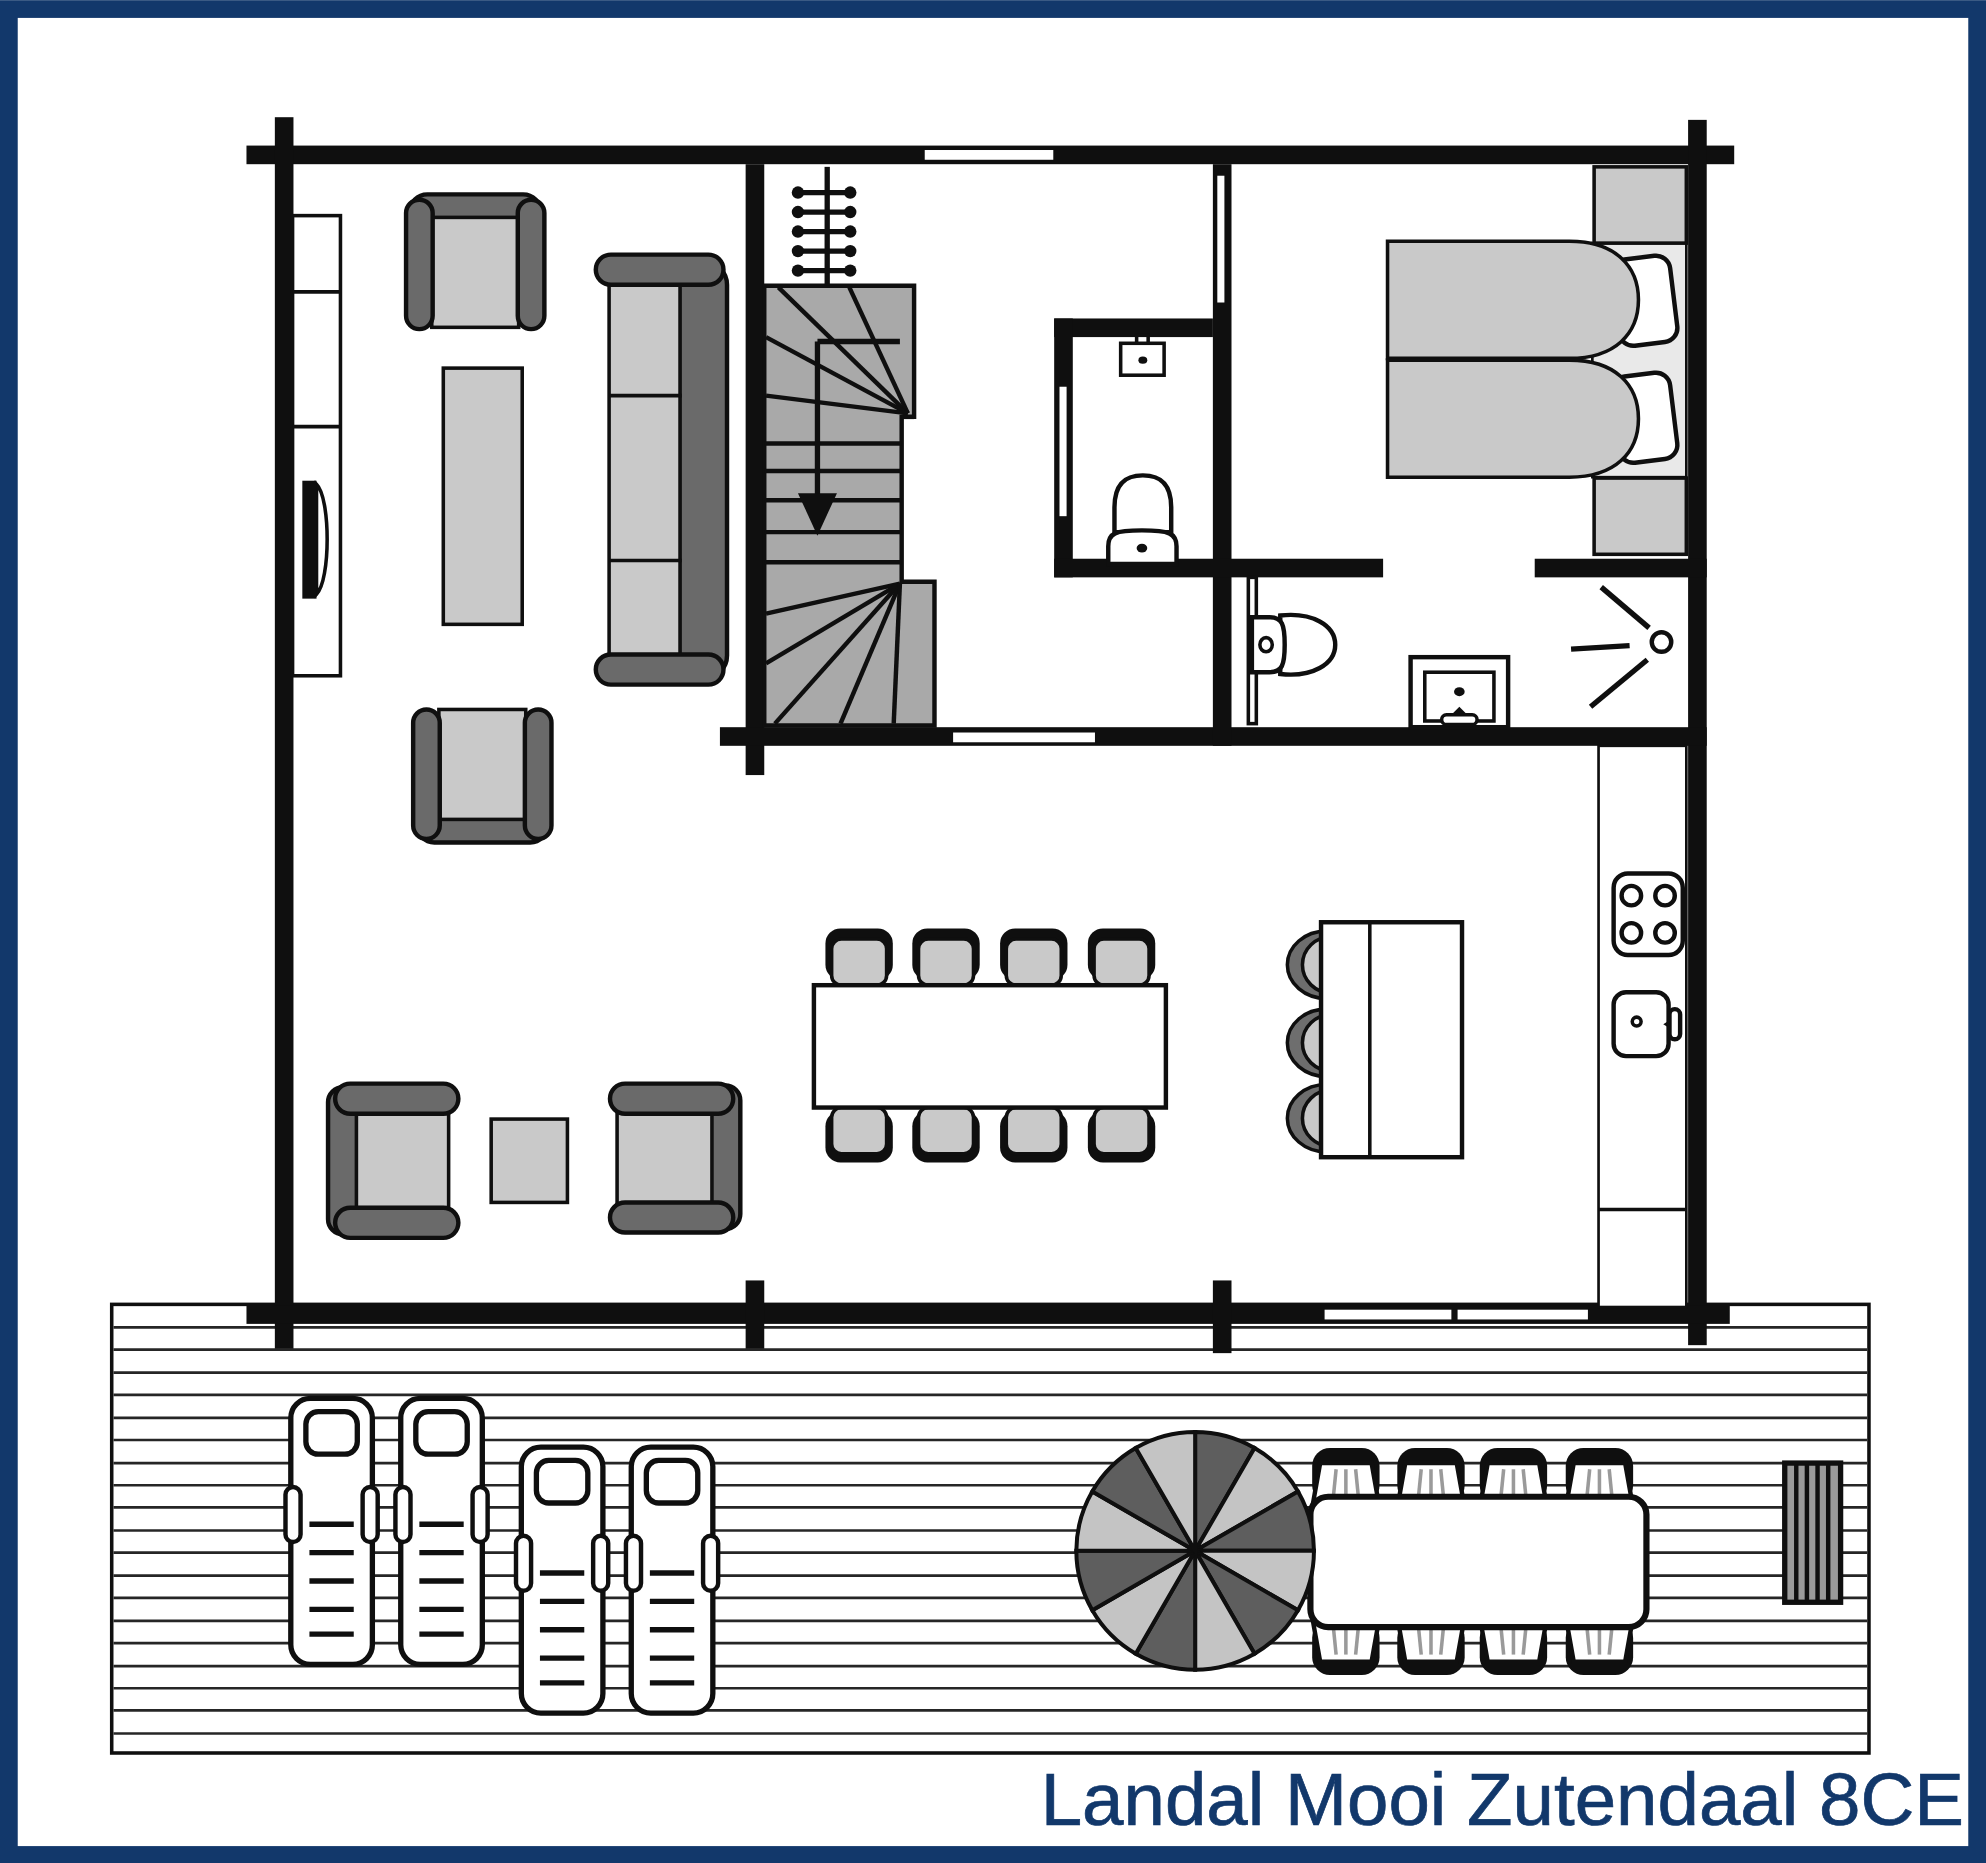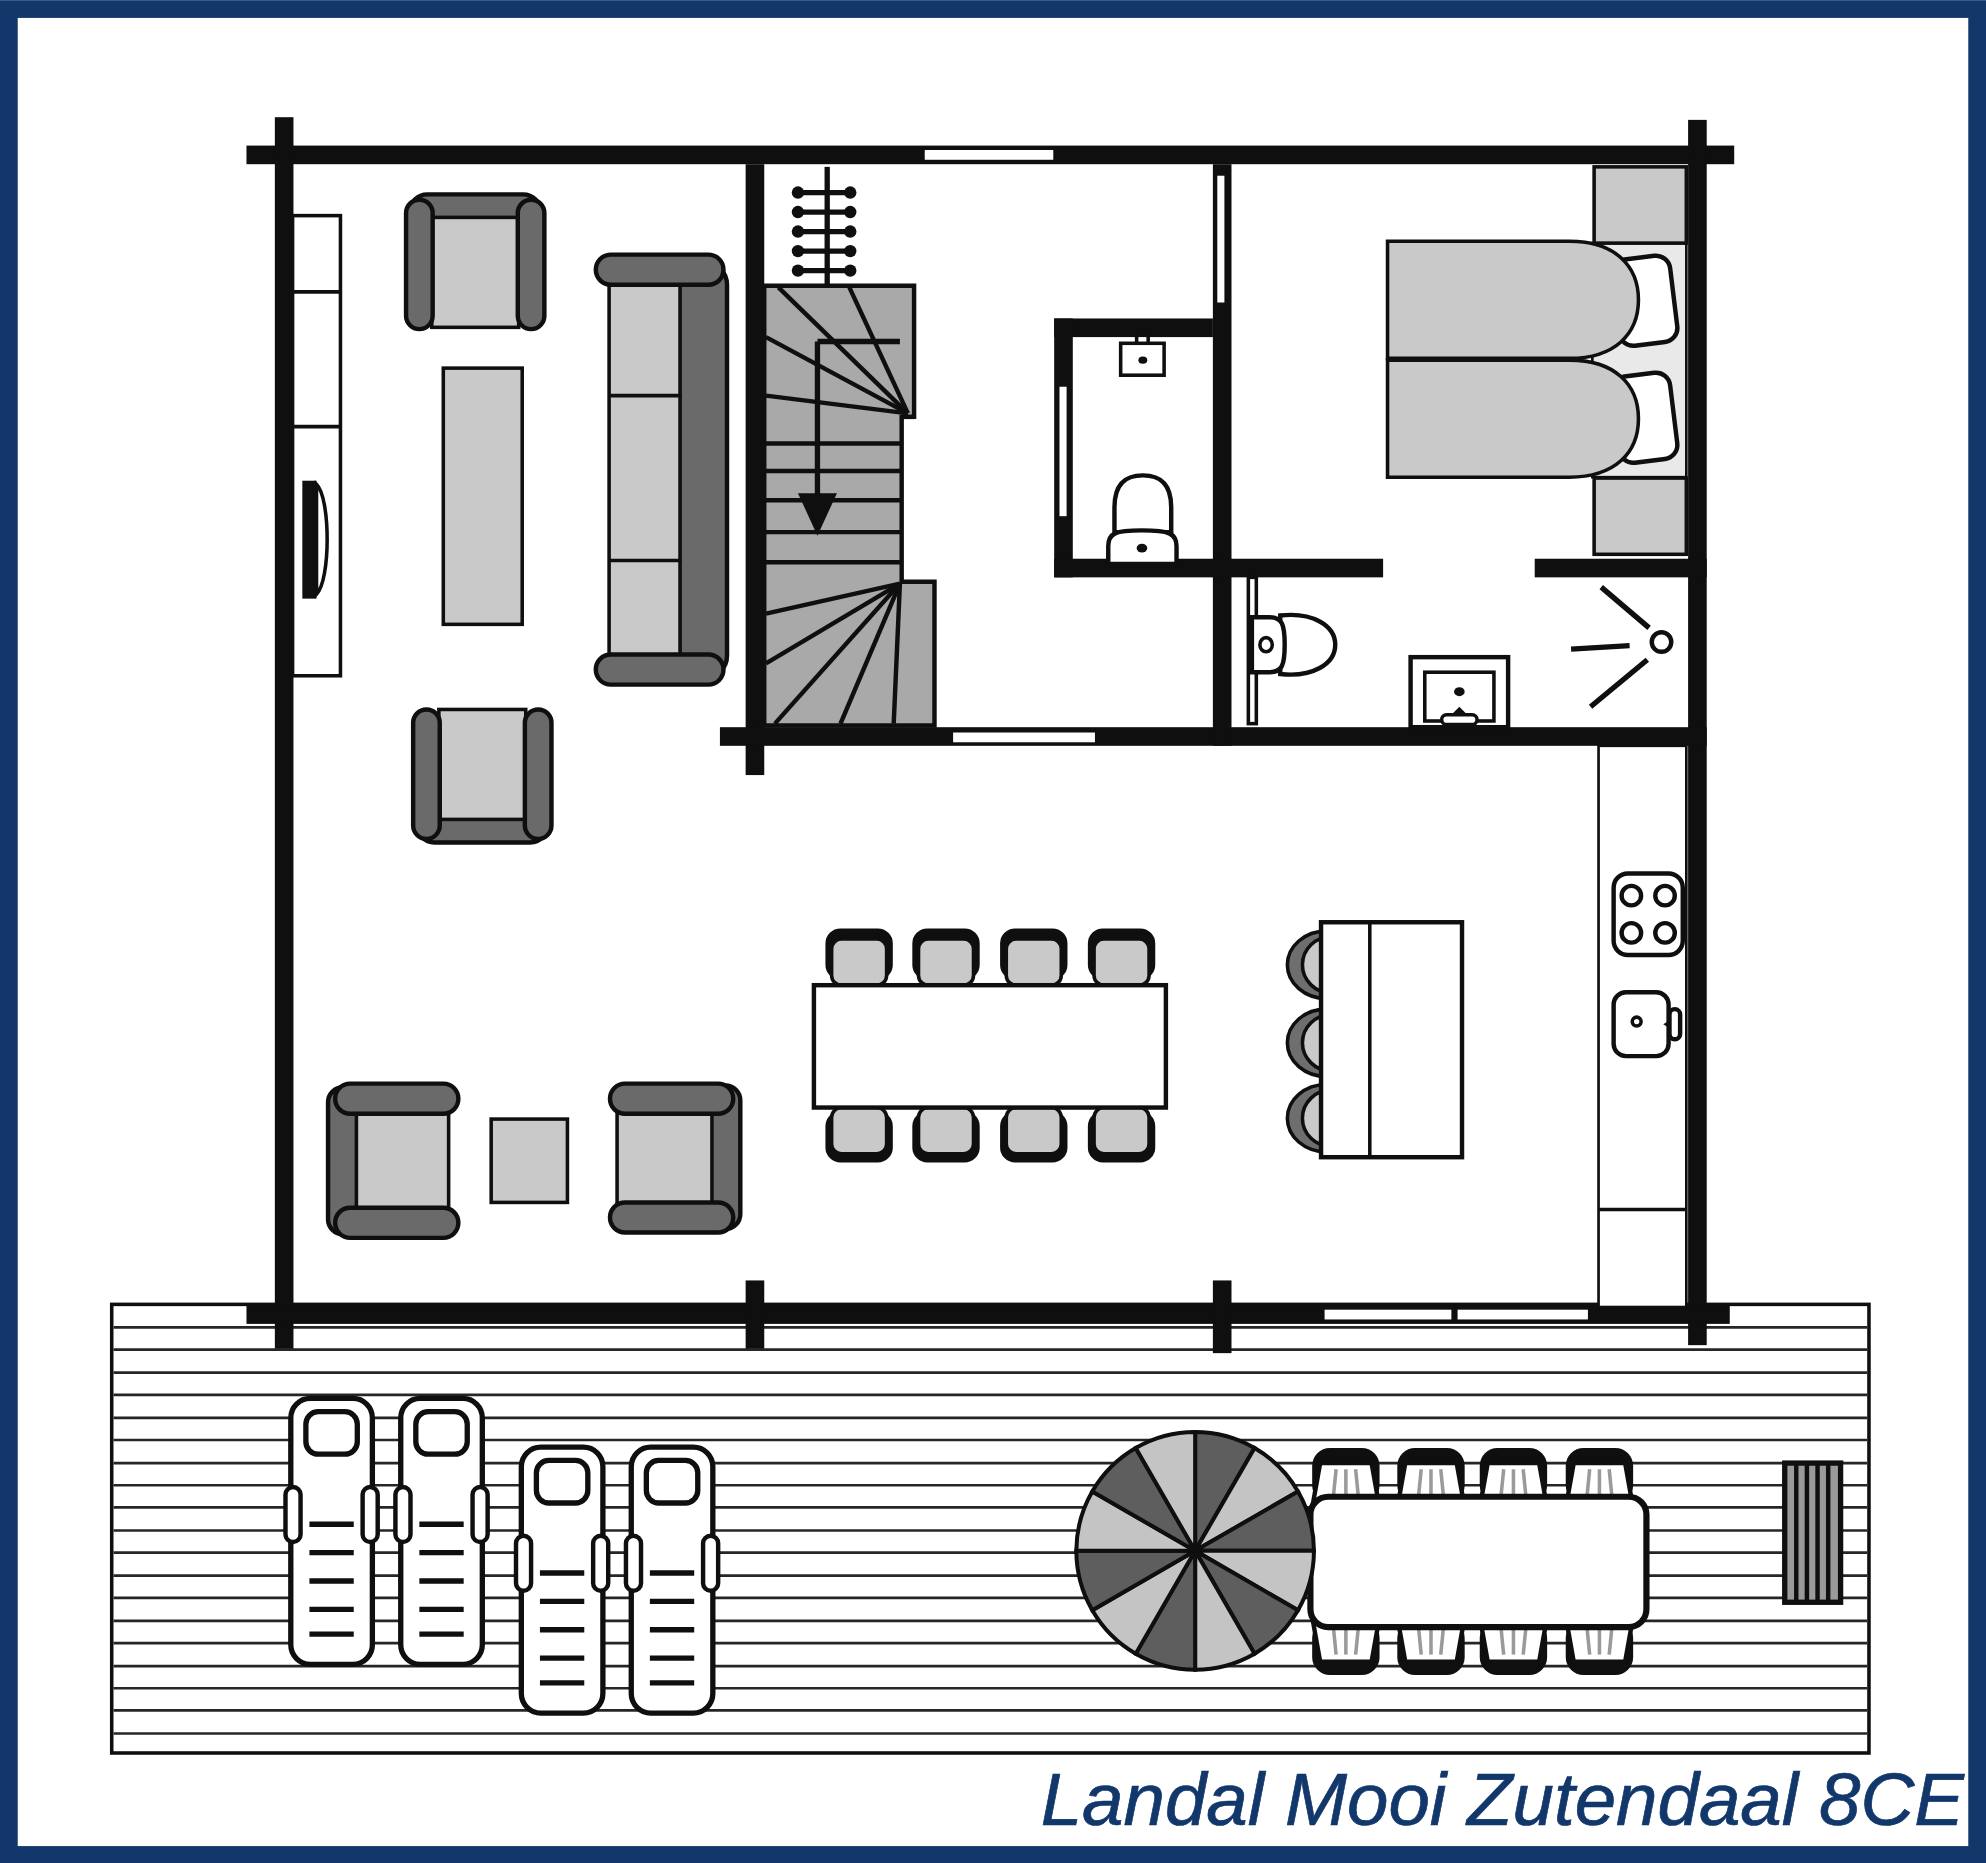--- a/index.html
+++ b/index.html
@@ -1,16 +1,16 @@
 <!DOCTYPE html>
 <html style="font-size:14px"><head>
 <meta charset="utf-8">
 <style>
 html,body{margin:0;padding:0;background:#fff;}
-#page{position:relative;width:1986px;height:1864px;background:#fff;overflow:hidden;font-style:italic;}
+#page{position:relative;width:1986px;height:1864px;background:#fff;overflow:hidden;}
 svg{display:block;}
 </style>
 </head>
 <body>
 <div id="page">
 <svg width="1986" height="1864" viewBox="0 0 2240 2102">
 <rect x="0" y="0" width="2240" height="2102" fill="#ffffff"></rect>
 
 <g id="deck">
 <rect x="126" y="1471" width="1982" height="506" fill="#ffffff" stroke="#0f0f0f" stroke-width="4"></rect>

